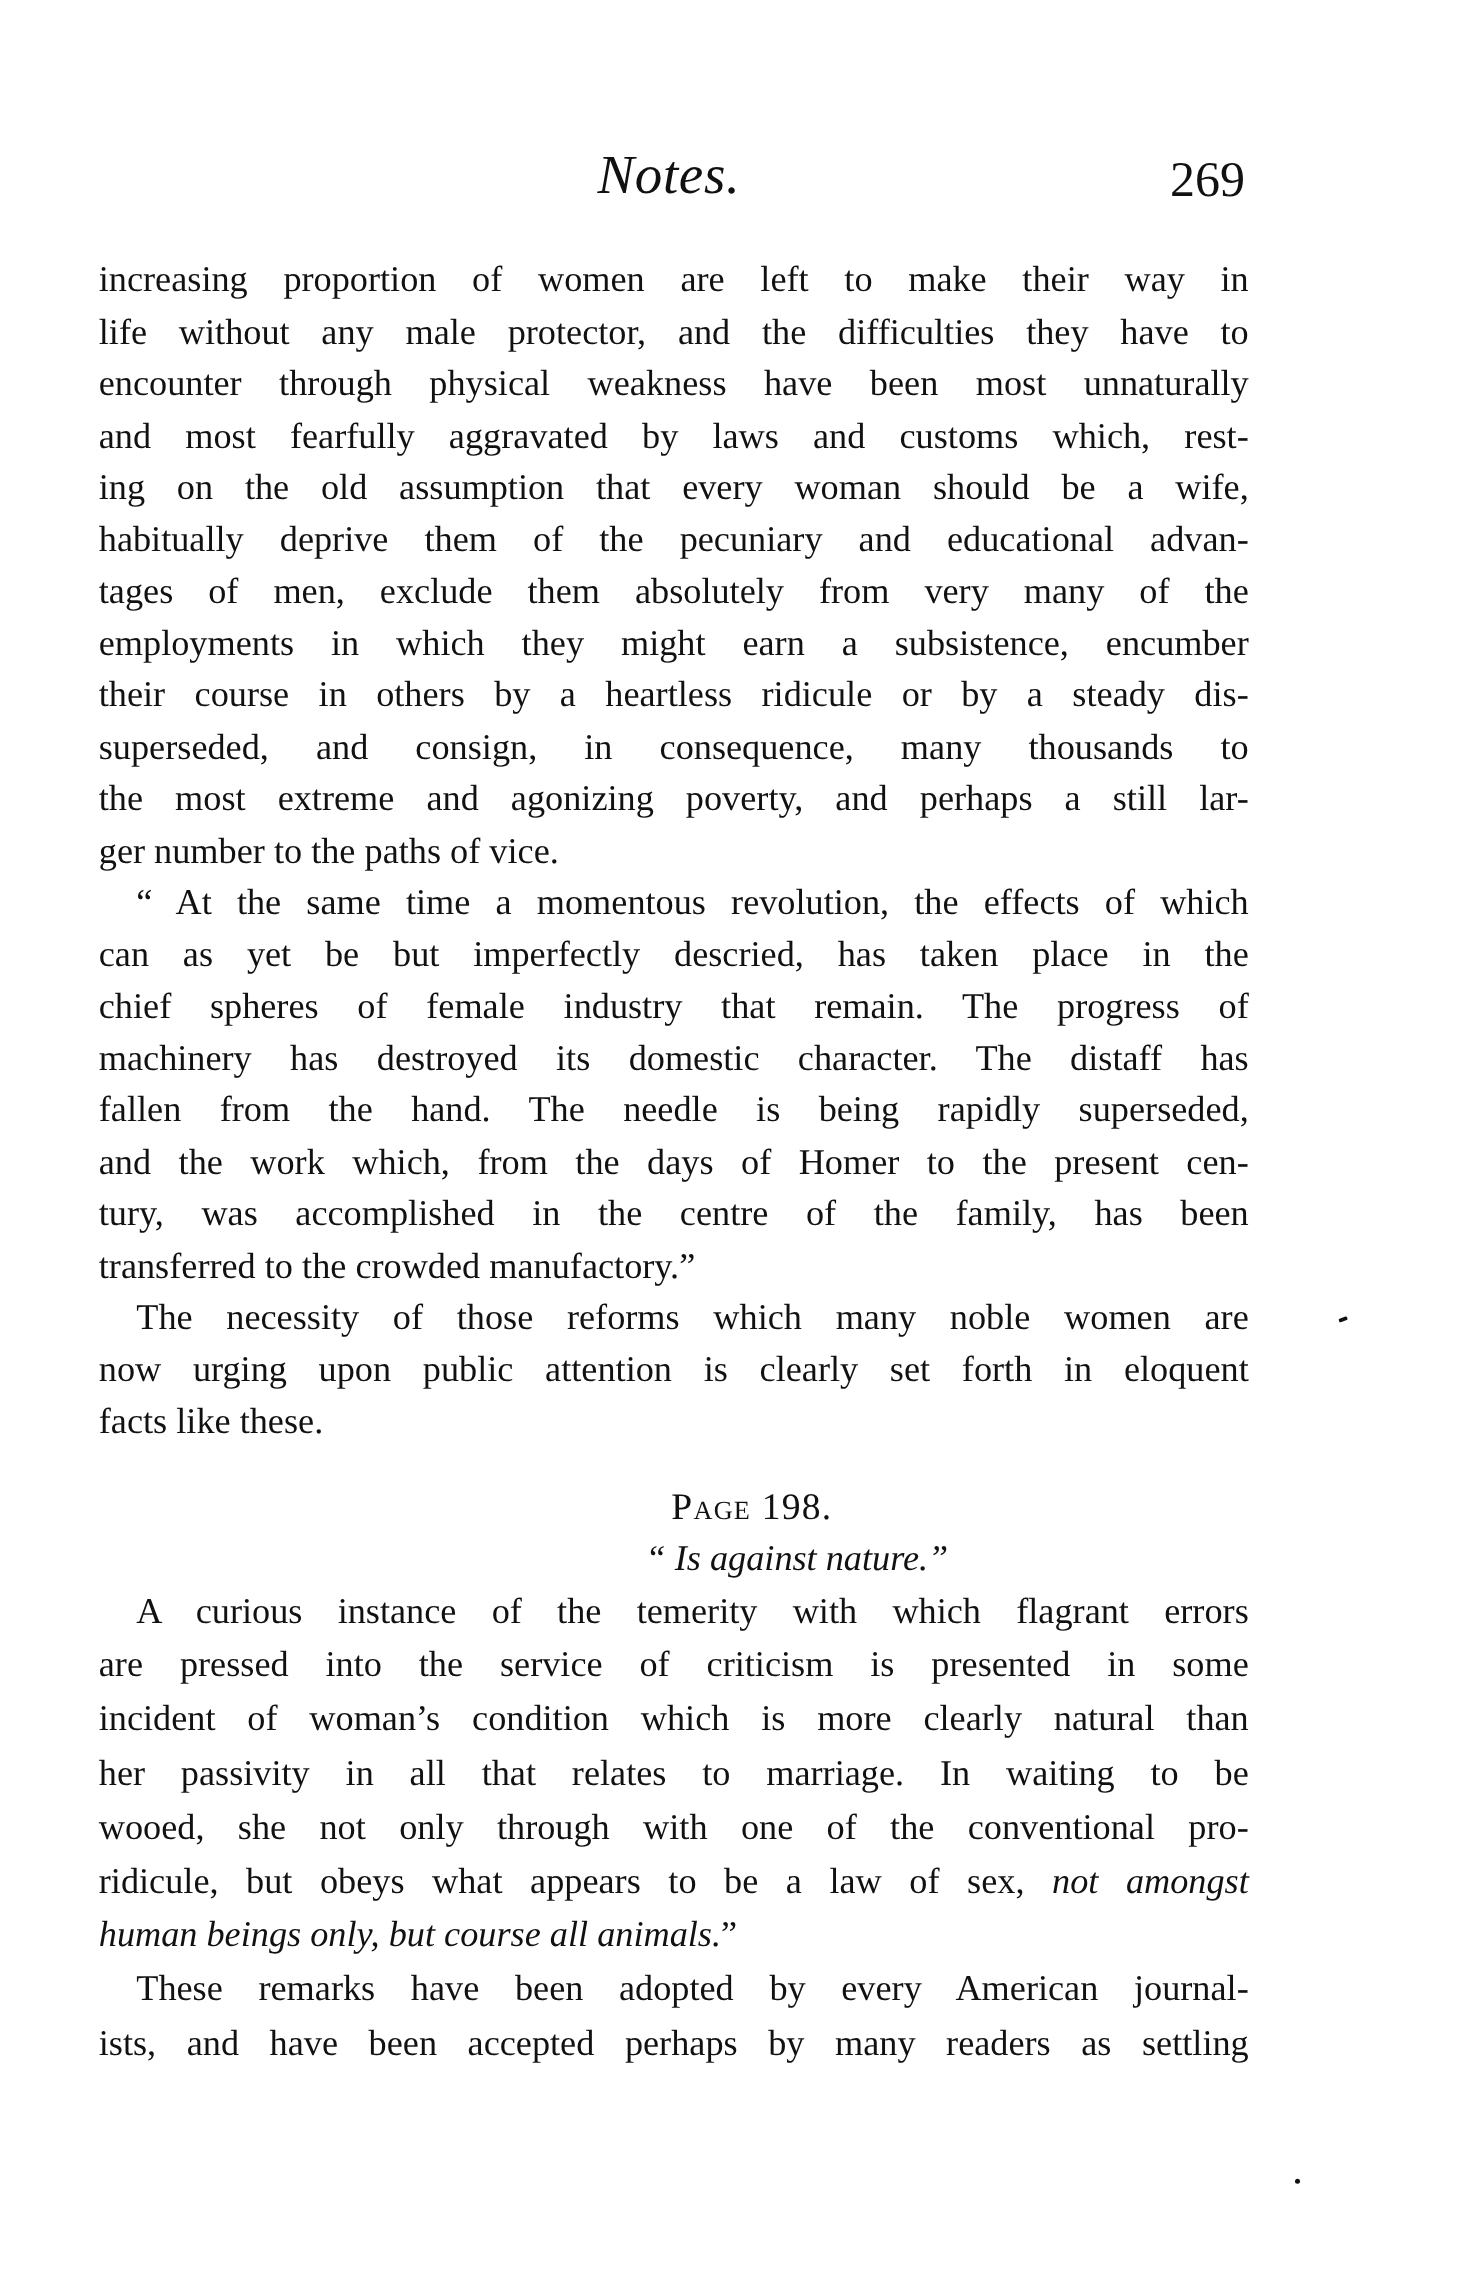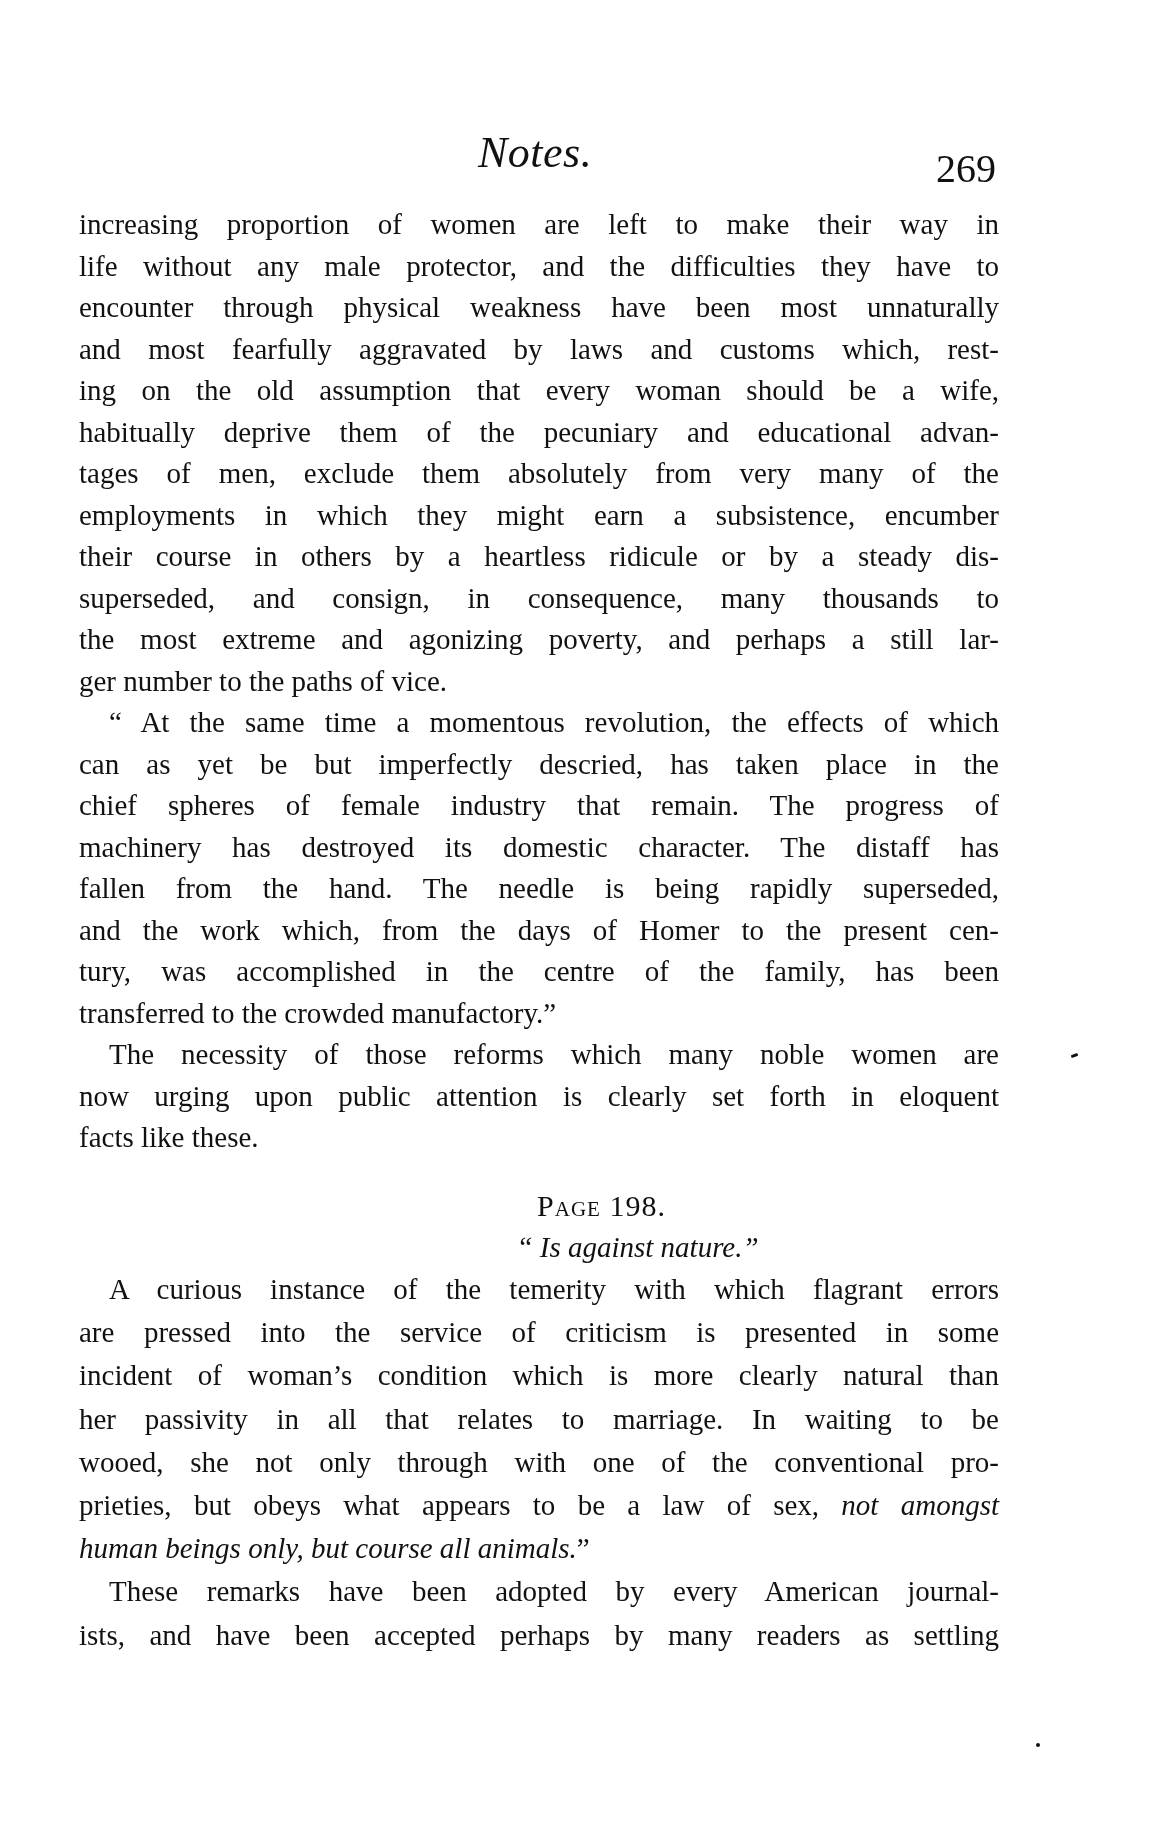--- a/index.html
+++ b/index.html
@@ -1,19 +1,19 @@
 <!DOCTYPE html>
 <html><head>
 <meta charset="utf-8">
 <style>
   html, body { margin: 0; padding: 0; background: #ffffff; }
   body { width: 1173px; height: 1834px; position: relative; overflow: hidden; color: #111111; font-family: "Liberation Serif", "DejaVu Serif", serif; }
-  .running-head { position: absolute; left: 0; top: 15px; width: 1173px; height: 180px; }
+  .running-head { position: absolute; left: 0; top: 2px; width: 1173px; height: 180px; }
   .head-title { position: absolute; left: 478px; top: 112px; font-style: italic; font-size: 44px; line-height: 52px; letter-spacing: 0.5px; }
-  .head-page { position: absolute; left: 936px; top: 118px; font-size: 40px; line-height: 48px; margin-top: 12px; }
+  .head-page { position: absolute; left: 936px; top: 118px; font-size: 40px; line-height: 48px; }
   .block { position: absolute; left: 79px; width: 920px; }
   .line { display: block; height: 41.5px; line-height: 41.5px; font-size: 29px; text-align: justify; text-align-last: justify; white-space: nowrap; overflow: visible; word-spacing: 0px; }
   .line.last { text-align-last: left; }
   .line.indent { padding-left: 30px; box-sizing: border-box; }
   .sec2 .line { height: 43.2px; line-height: 43.2px; }
   .it { font-style: italic; }
   .sc { font-variant: small-caps; }
   .heading { position: absolute; left: 0; width: 1173px; text-align: center; font-size: 30px; padding-left: 15px; }
   .section-heading { top: 1187px; line-height: 38px; letter-spacing: 1px; }
   .section-subtitle { top: 1228px; line-height: 38px; font-style: italic; font-size: 29px; margin-left: 36px; }
@@ -63,21 +63,21 @@
 <div class="heading section-subtitle">“ Is against nature.”</div>
 
 <div class="block sec2" style="top:1268px;">
   <div>
     <span class="line indent">A curious instance of the temerity with which flagrant errors</span>
     <span class="line">are pressed into the service of criticism is presented in some</span>
     <span class="line">incident of woman’s condition which is more clearly natural than</span>
     <span class="line">her passivity in all that relates to marriage. In waiting to be</span>
     <span class="line">wooed, she not only through with one of the conventional pro-</span>
     <span class="line">
-      <span>prieties, but obeys what appears to be a law of sex,</span>
+      <span>ridicule, but obeys what appears to be a law of sex,</span>
       <span class="it">not amongst</span>
     </span>
     <span class="line last"><span class="it">human beings only, but course all animals.</span><span>”</span></span>
   </div>
   <div>
     <span class="line indent">These remarks have been adopted by every American journal-</span>
     <span class="line">ists, and have been accepted perhaps by many readers as settling</span>
   </div>
 </div>
 

